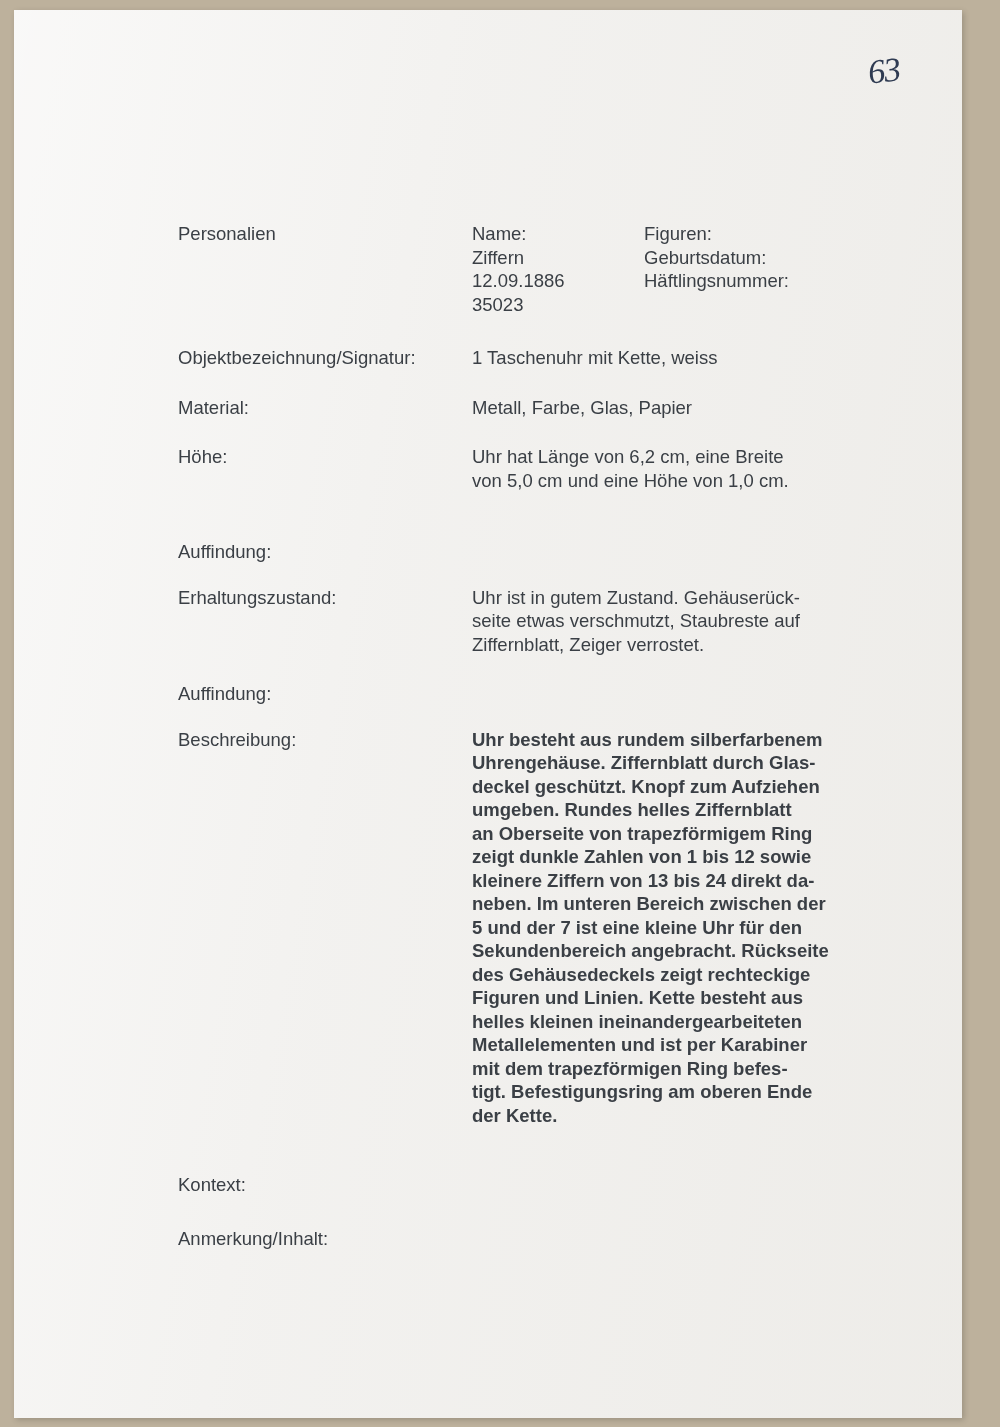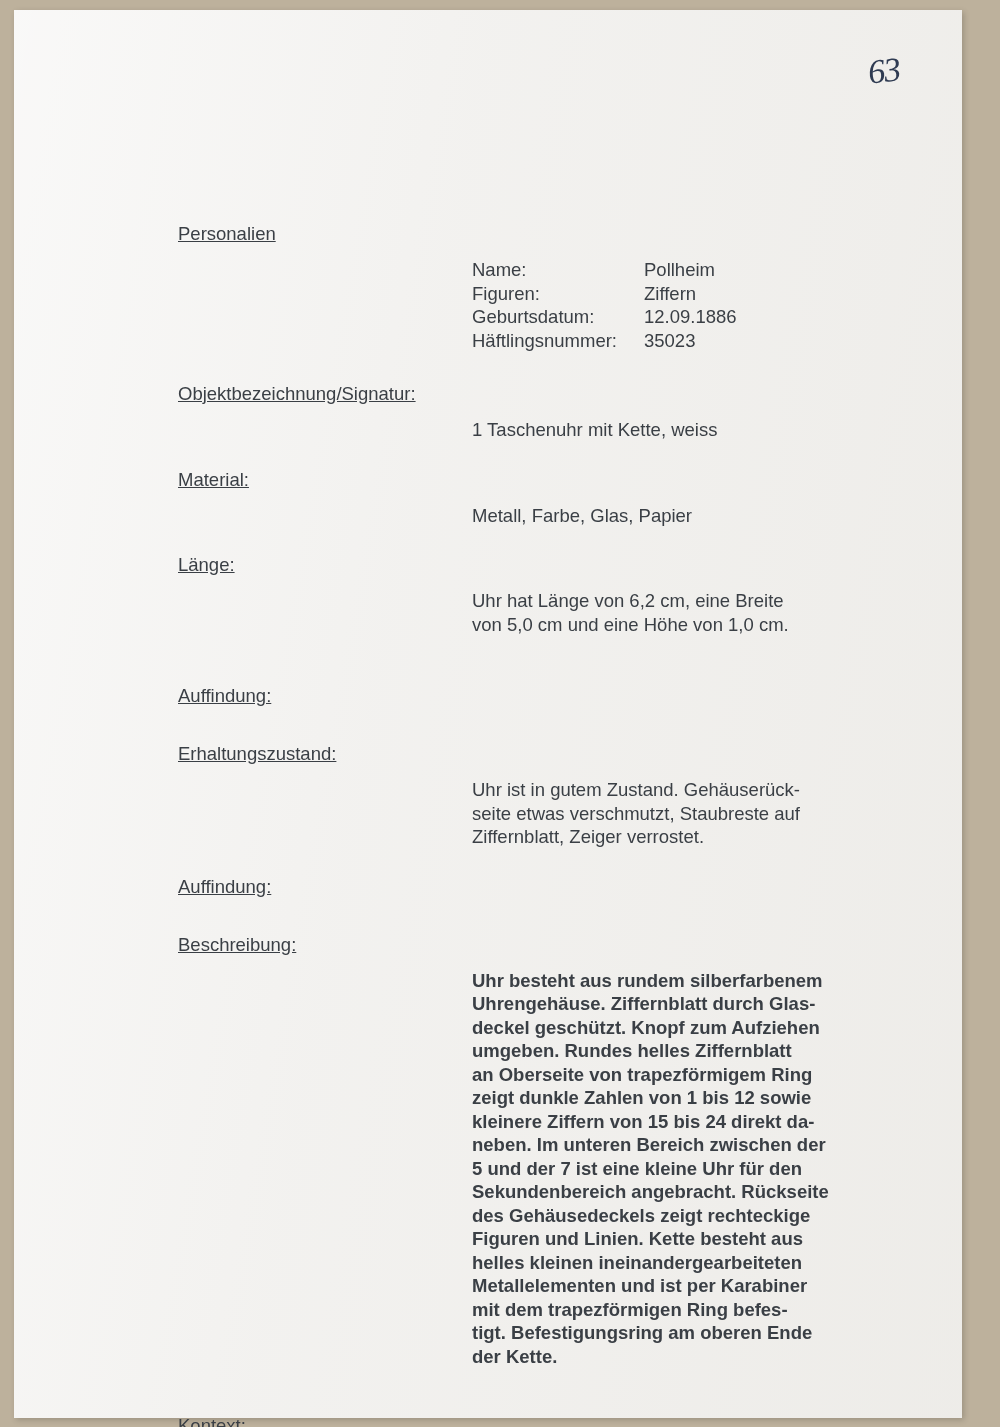--- a/index.html
+++ b/index.html
@@ -52,25 +52,23 @@
     line-height: 23.5px;
   }
   .row {
     display: flex;
     align-items: flex-start;
   }
   .row .label {
     width: 294px;
     flex: 0 0 294px;
     white-space: nowrap;
-    text-decoration: underline;
   }
   .row .value {
     flex: 1 1 auto;
-    margin-top: 36px;
   }
   .spacer-sm { height: 22px; }
   .spacer-md { height: 26px; }
   .spacer-lg { height: 30px; }
   .spacer-xl { height: 46px; }
   .personalien-grid {
     display: grid;
     grid-template-columns: 172px auto;
     row-gap: 0px;
   }
@@ -94,21 +92,20 @@
 
   <div id="page-number">63</div>
 
   <div id="form-body">
 
     <div class="row">
       <div class="label">Personalien</div>
       <div class="value">
         <div class="personalien-grid">
           <div>Name:</div>
-          <div>Pollheim</div>
           <div>Figuren:</div>
           <div>Ziffern</div>
           <div>Geburtsdatum:</div>
           <div>12.09.1886</div>
           <div>Häftlingsnummer:</div>
           <div>35023</div>
         </div>
       </div>
     </div>
 
@@ -126,21 +123,21 @@
     <div class="row">
       <div class="label">Material:</div>
       <div class="value multiline">
         <div>Metall, Farbe, Glas, Papier</div>
       </div>
     </div>
 
     <div class="spacer-md"></div>
 
     <div class="row">
-      <div class="label">Länge:</div>
+      <div class="label">Höhe:</div>
       <div class="value multiline">
         <div>Uhr hat Länge von 6,2 cm, eine Breite</div>
         <div>von 5,0 cm und eine Höhe von 1,0 cm.</div>
       </div>
     </div>
 
     <div class="spacer-md"></div>
 
 
     <div class="spacer-sm"></div>
@@ -172,21 +169,21 @@
 
     <div class="row">
       <div class="label">Beschreibung:</div>
       <div class="value desc">
         <div>Uhr besteht aus rundem silberfarbenem</div>
         <div>Uhrengehäuse. Ziffernblatt durch Glas-</div>
         <div>deckel geschützt. Knopf zum Aufziehen</div>
         <div>umgeben. Rundes helles Ziffernblatt</div>
         <div>an Oberseite von trapezförmigem Ring</div>
         <div>zeigt dunkle Zahlen von 1 bis 12 sowie</div>
-        <div>kleinere Ziffern von 15 bis 24 direkt da-</div>
+        <div>kleinere Ziffern von 13 bis 24 direkt da-</div>
         <div>neben. Im unteren Bereich zwischen der</div>
         <div>5 und der 7 ist eine kleine Uhr für den</div>
         <div>Sekundenbereich angebracht. Rückseite</div>
         <div>des Gehäusedeckels zeigt rechteckige</div>
         <div>Figuren und Linien. Kette besteht aus</div>
         <div>helles kleinen ineinandergearbeiteten</div>
         <div>Metallelementen und ist per Karabiner</div>
         <div>mit dem trapezförmigen Ring befes-</div>
         <div>tigt. Befestigungsring am oberen Ende</div>
         <div>der Kette.</div>

